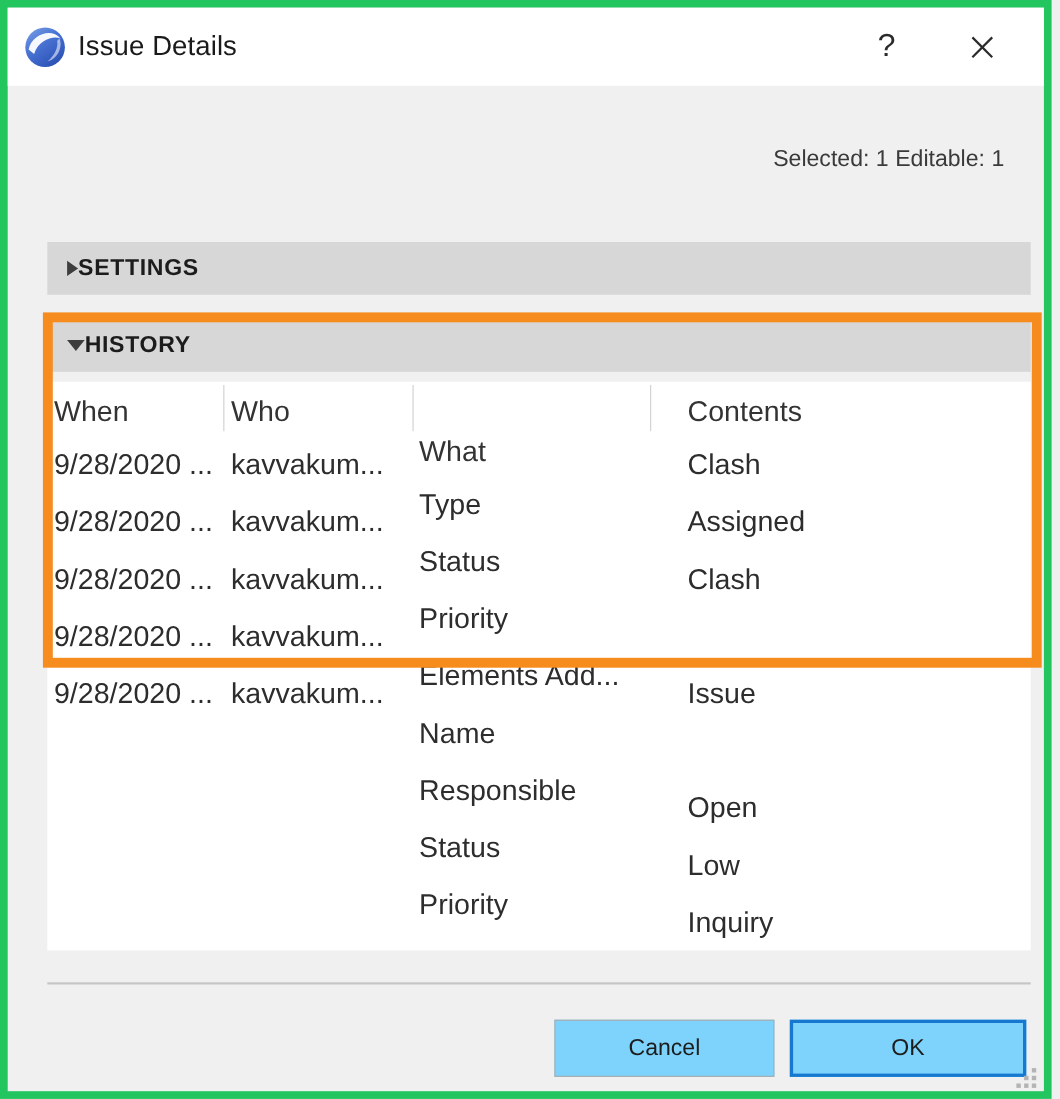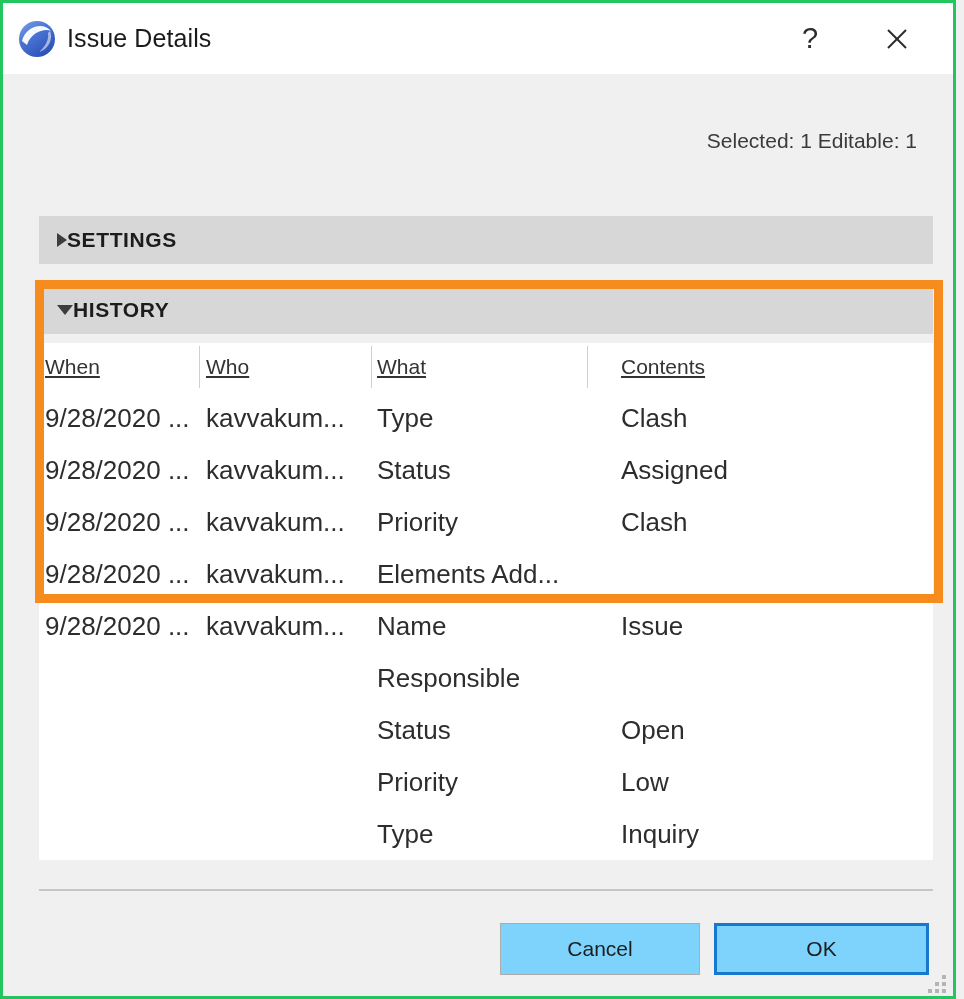--- a/index.html
+++ b/index.html
@@ -14,21 +14,21 @@
     overflow: hidden;
     position: relative;
   }
   #dialog {
     position: absolute;
     left: 0; top: 0;
     width: 956px;
     height: 999px;
     background: #f0f0f0;
     box-sizing: border-box;
-    border: 3px solid #22c55e;
+    border: 7px solid #22c55e;
   }
 
   
   #titlebar {
     position: absolute;
     left: 0; top: 0;
     width: 100%;
     height: 71px;
     background: #ffffff;
     display: flex;
@@ -115,23 +115,22 @@
     overflow: hidden;
   }
   #table-header {
     position: relative;
     height: 48px;
     background: #ffffff;
   }
   .col-head {
     position: absolute;
     top: 12px;
-    font-size: 21px;
+    font-size: 26px;
     color: #333333;
-    text-decoration: underline;
   }
   .col-sep {
     position: absolute;
     top: 3px;
     width: 1px;
     height: 42px;
     background: #cfcfcf;
   }
   #rows {
     position: relative;
@@ -143,21 +142,21 @@
   }
   .cell {
     position: absolute;
     top: 12px;
     font-size: 26px;
     color: #2d2d2d;
     white-space: nowrap;
   }
   .c-when     { left: 6px; }
   .c-who      { left: 167px; }
-  .c-what     { left: 338px; }
+  .c-what     { left: 338px; margin-top: 36px; }
   .c-contents { left: 582px; }
 
   
   #highlight-box {
     position: absolute;
     left: 32px;
     top: 277px;
     width: 908px;
     height: 323px;
     border: 9px solid #f68b1e;

